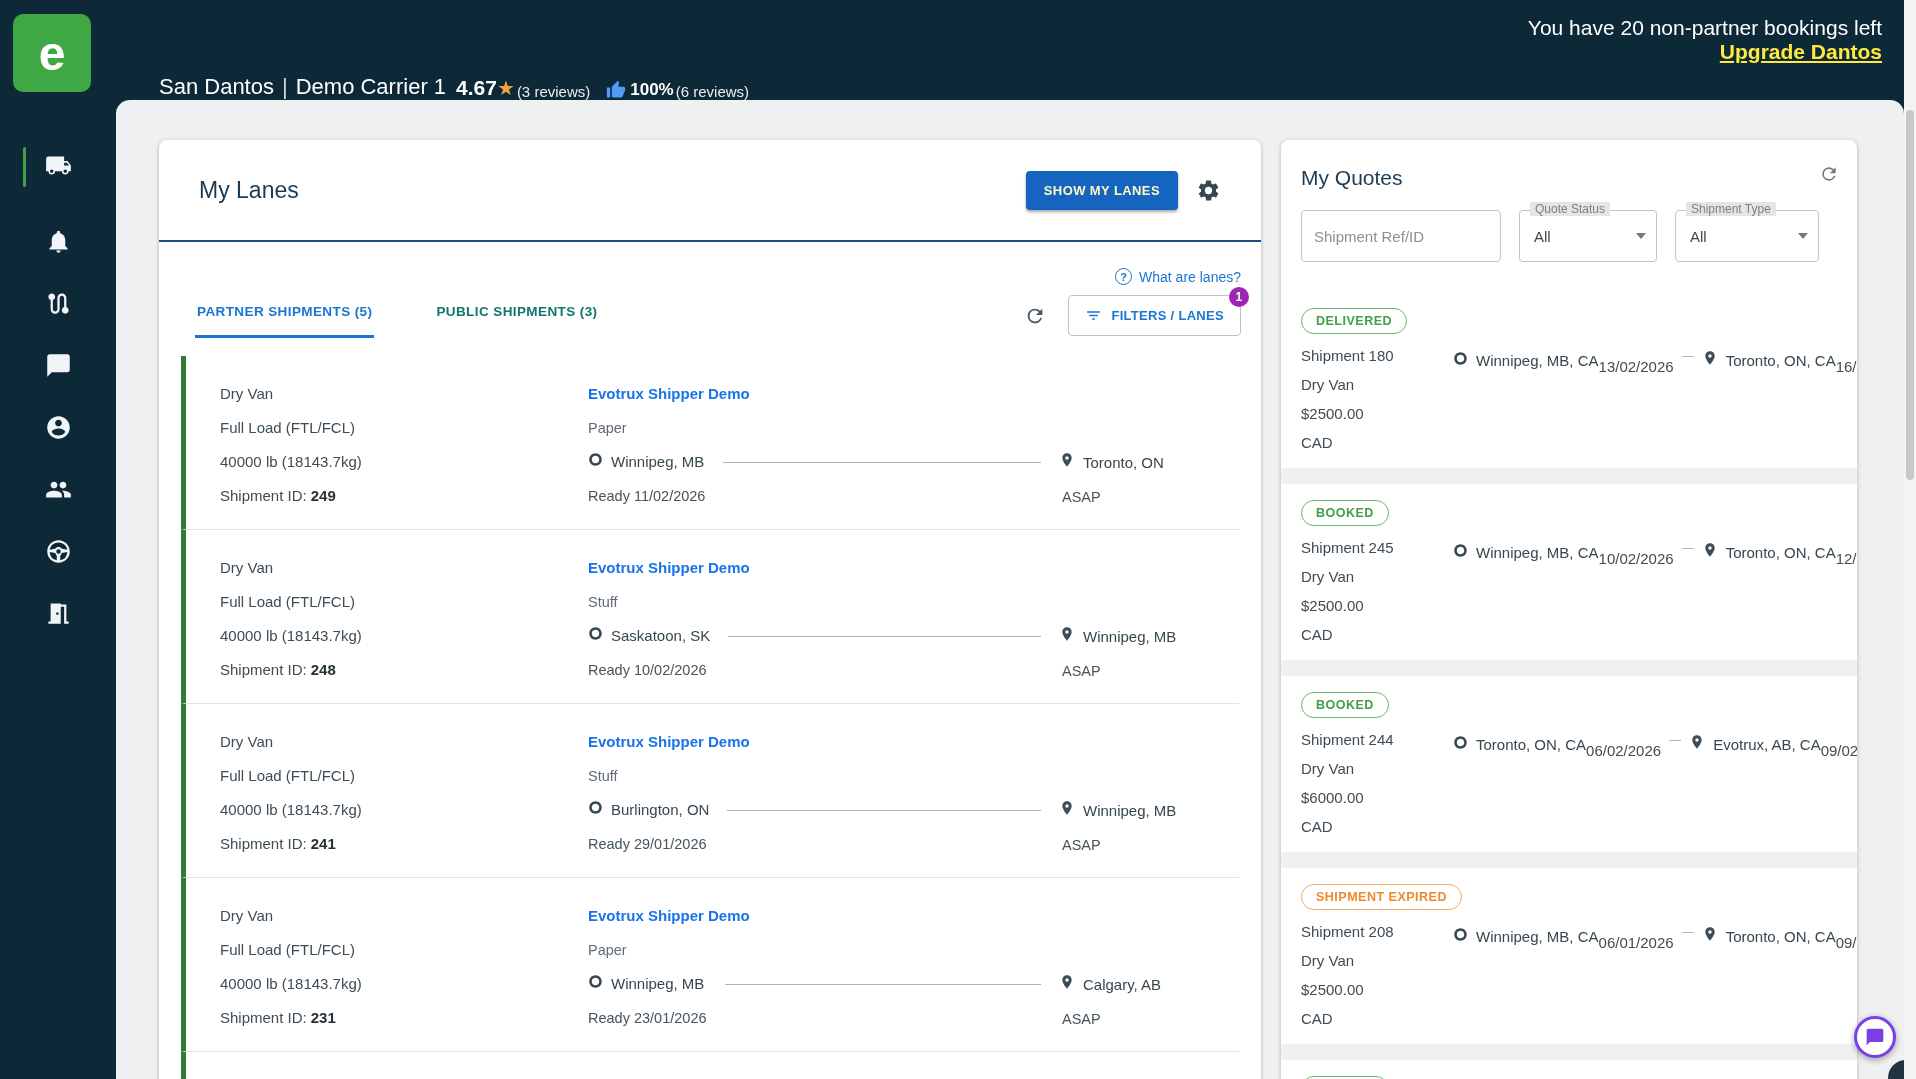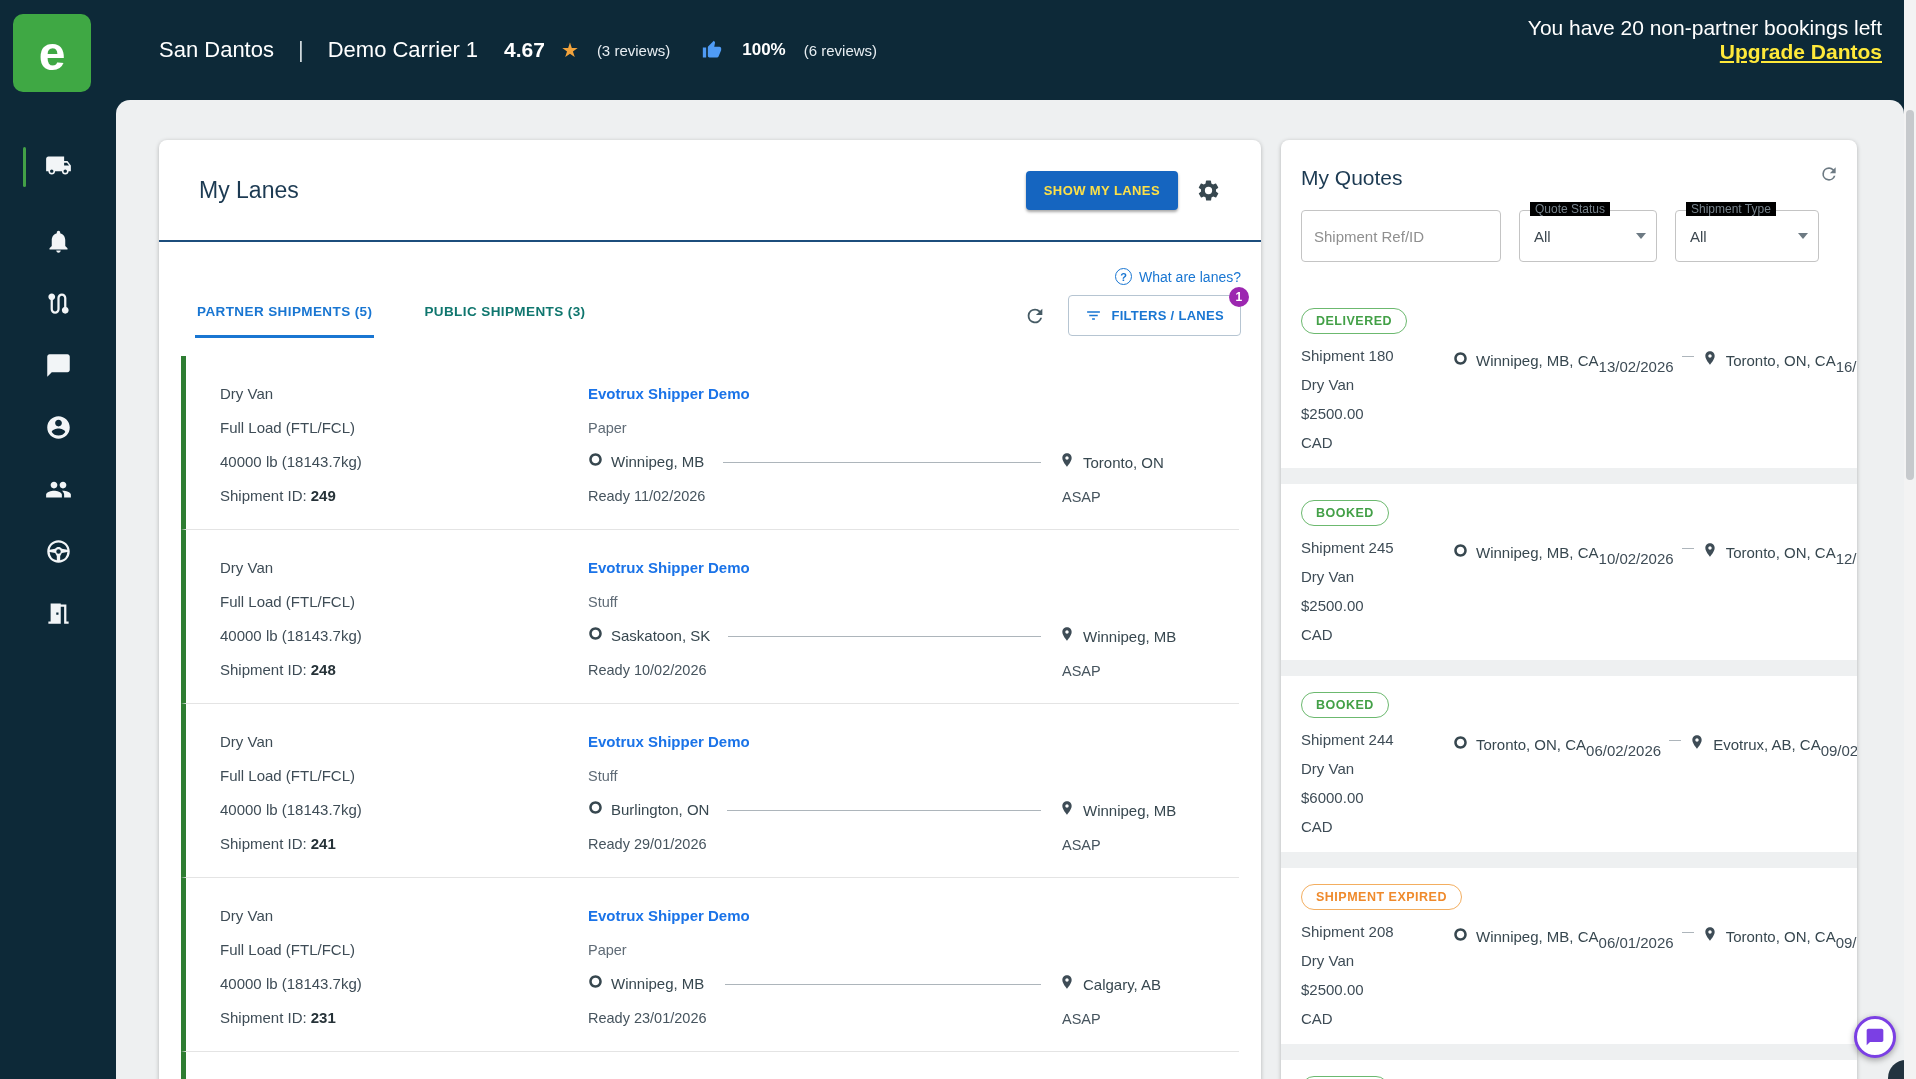--- a/index.html
+++ b/index.html
@@ -7,21 +7,21 @@
   body {
     position: relative;
     overflow: hidden;
     background:#0d2938;
     font-family:"Liberation Sans", sans-serif;
     -webkit-font-smoothing: antialiased;
   }
   a { text-decoration:none; }
 
   
-  .topbar-left{position:absolute;left:159px;top:0;height:100px;display:flex;align-items:center;gap:24px;color:#fff;z-index:3;}
+  .topbar-left{position:absolute;left:159px;top:0;height:100px;display:flex;align-items:flex-end;gap:8px;color:#fff;z-index:3;}
   .tb-location{font-size:22px;}
   .tb-sep{font-size:22px;color:#cfd8dc;}
   .tb-carrier{font-size:22px;}
   .tb-rating{font-size:21px;font-weight:bold;margin-left:2px;}
   .tb-star{font-size:20px;color:#f2a33c;margin-left:-8px;}
   .tb-reviews{font-size:15px;color:#e8eef2;margin-left:-6px;}
   .tb-thumb{margin-left:8px;display:flex;align-items:center;}
   .tb-percent{font-size:17px;font-weight:bold;margin-left:-4px;}
   .topbar-right{position:absolute;right:34px;top:0;height:80px;display:flex;flex-direction:column;align-items:flex-end;justify-content:center;gap:0;z-index:3;}
   .tb-bookings{color:#fff;font-size:21px;}
@@ -36,26 +36,26 @@
   .side-item.extra-gap{margin-top:14px;}
 
   
   .main{position:absolute;left:116px;top:100px;right:12px;bottom:0;background:#eef0f1;border-radius:14px 14px 0 0;z-index:2;}
 
   
   .lanes-card{position:absolute;left:43px;top:40px;width:1102px;height:1120px;background:#fff;border-radius:8px;box-shadow:0 1px 4px rgba(0,0,0,.25);}
   .lanes-header{height:102px;display:flex;align-items:center;justify-content:space-between;padding:0 40px;border-bottom:2px solid #1c4d7c;}
   .lanes-title{font-size:23px;color:#1c3a52;font-weight:normal;}
   .header-actions{display:flex;align-items:center;gap:18px;}
-  .btn-primary{background:#1565c0;color:#fde047;font-size:13px;font-weight:bold;letter-spacing:.4px;border:none;border-radius:4px;padding:12px 18px;box-shadow:0 2px 3px rgba(0,0,0,.35);cursor:pointer;font-family:inherit;}
+  .btn-primary{background:#1565c0;color:#fef9c3;font-size:13px;font-weight:bold;letter-spacing:.4px;border:none;border-radius:4px;padding:12px 18px;box-shadow:0 2px 3px rgba(0,0,0,.35);cursor:pointer;font-family:inherit;}
   .gear-btn{display:flex;cursor:pointer;}
   .gear-btn svg{width:25px;height:25px;fill:#37474f;}
 
   .tabs-row{display:flex;justify-content:space-between;align-items:stretch;padding:26px 20px 0 36px;min-height:96px;}
-  .tabs{display:flex;gap:48px;align-self:flex-end;}
+  .tabs{display:flex;gap:60px;align-self:flex-end;}
   .tab{font-size:13.5px;font-weight:bold;letter-spacing:.4px;color:#0f766e;padding:0 2px 16px;cursor:pointer;}
   .tab.active{color:#1976d2;border-bottom:3px solid #1976d2;}
   .lanes-tools{display:flex;flex-direction:column;align-items:flex-end;gap:10px;}
   .what-link{display:flex;align-items:center;gap:7px;color:#1976d2;font-size:14px;cursor:pointer;}
   .help-circle{width:17px;height:17px;border:1.5px solid #1976d2;border-radius:50%;display:flex;align-items:center;justify-content:center;font-size:11px;font-weight:bold;color:#1976d2;}
   .tools-row{display:flex;align-items:center;gap:22px;}
   .refresh-btn{display:flex;cursor:pointer;}
   .refresh-btn svg{width:22px;height:22px;fill:#455a64;}
   .filters-btn{position:relative;display:flex;align-items:center;gap:9px;border:1px solid #b6c5d2;background:#fff;color:#1976d2;font-size:13px;font-weight:bold;letter-spacing:.3px;border-radius:4px;padding:11px 16px;cursor:pointer;font-family:inherit;}
   .filters-btn svg{width:17px;height:17px;fill:#1976d2;}
@@ -85,21 +85,21 @@
   .quotes-header{padding:26px 20px 30px;position:relative;}
   .quotes-title{font-size:21px;color:#1c3a52;font-weight:normal;}
   .q-refresh{position:absolute;right:18px;top:24px;display:flex;cursor:pointer;}
   .q-refresh svg{width:20px;height:20px;fill:#6d7a83;}
   .quotes-filters{display:flex;gap:18px;margin-top:20px;}
   .q-input{width:200px;height:52px;border:1px solid #c4c4c4;border-radius:4px;padding:0 12px;font-size:15px;color:#333;font-family:inherit;outline:none;background:#fff;}
   .q-input::placeholder{color:#8f8f8f;}
   .mui-select{position:relative;height:52px;border:1px solid #c4c4c4;border-radius:4px;display:flex;align-items:center;padding:0 30px 0 14px;background:#fff;cursor:pointer;}
   .select-status{width:138px;}
   .select-type{width:144px;}
-  .mui-label{position:absolute;top:-9px;left:10px;background:#000000;padding:0 5px;font-size:12px;color:#77838c;white-space:nowrap;text-align:right;}
+  .mui-label{position:absolute;top:-9px;left:10px;background:#e5e5e5;padding:0 5px;font-size:12px;color:#77838c;white-space:nowrap;text-align:right;}
   .mui-value{font-size:15px;color:#3c474f;}
   .mui-arrow{position:absolute;right:10px;top:50%;margin-top:-3px;width:0;height:0;border-left:5px solid transparent;border-right:5px solid transparent;border-top:6px solid #6d7a83;}
 
   .quotes-list{flex:1;background:#eef0f1;display:flex;flex-direction:column;gap:16px;}
   .quote-card{background:#fff;padding:16px 20px;height:176px;flex-shrink:0;cursor:pointer;}
   .badge{display:inline-block;padding:5px 14px;border-radius:16px;font-size:12.5px;font-weight:bold;letter-spacing:.5px;border:1px solid;background:#fff;}
   .badge-green{color:#43a047;border-color:#6cb96f;}
   .badge-orange{color:#ef8a2c;border-color:#f3ae60;}
   .quote-body{display:flex;margin-top:12px;}
   .q-left{width:152px;flex-shrink:0;}

